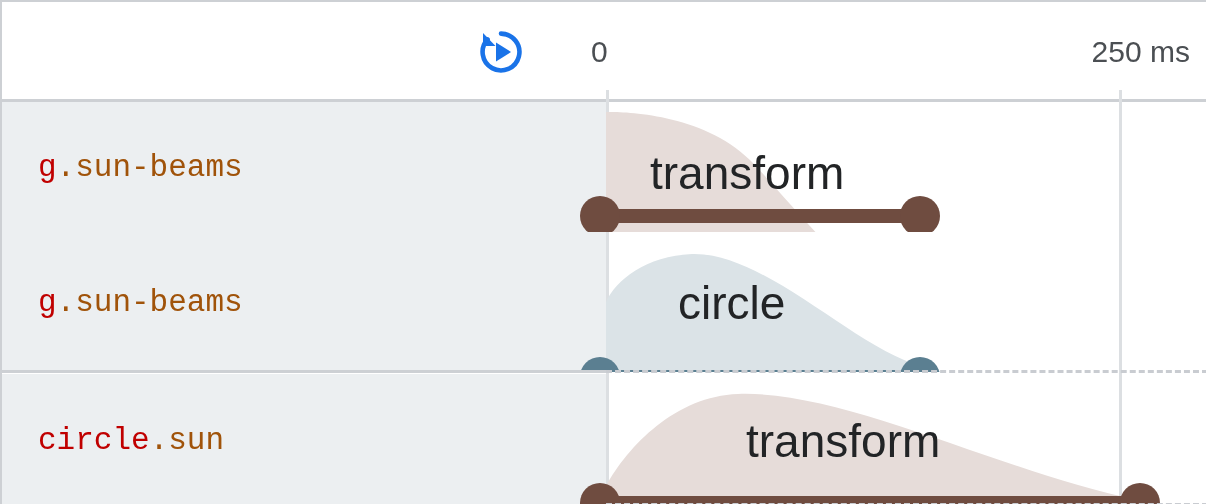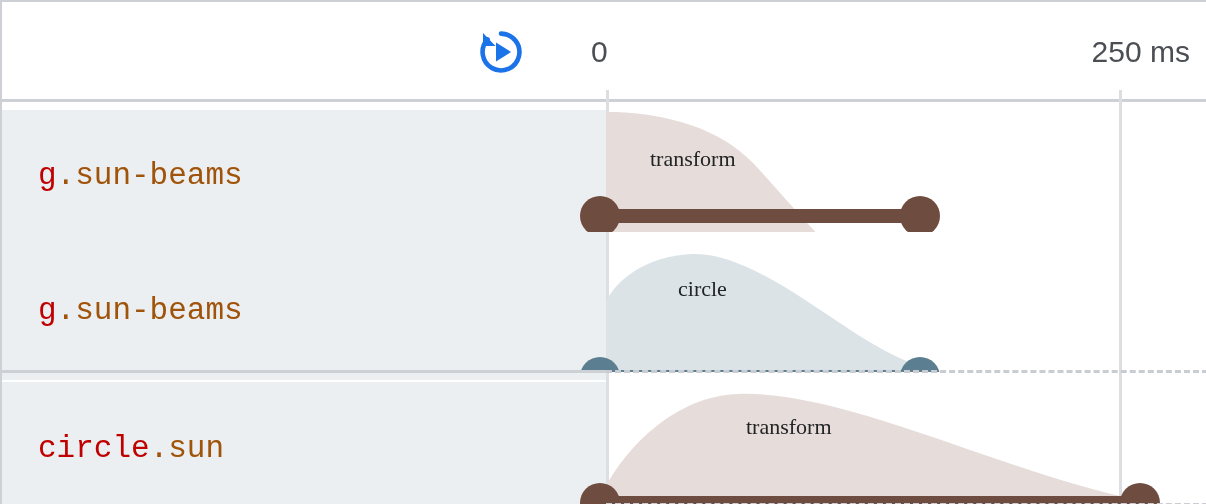--- a/index.html
+++ b/index.html
@@ -77,21 +77,21 @@
     left: 0;
     width: 1206px;
     height: 130px;
   }
   .row-1 { top: 0px;   height: 130px; }
   .row-2 { top: 130px; height: 140px; }
   .row-3 { top: 272px; height: 132px; }
 
   .row-label-cell {
     position: absolute;
-    left: 0; top: 8px;
+    left: 0; top: 0;
     width: 604px;
     height: 100%;
     background: #eceff1;
     display: flex;
     align-items: center;
     padding-left: 36px;
   }
 
   .selector {
     font-family: "Liberation Mono", monospace;
@@ -148,22 +148,22 @@
     top: 50%;
     width: 40px; height: 40px;
     margin-top: -20px;
     border-radius: 50%;
   }
   .anim-bar .endpoint.start { left: -20px; }
   .anim-bar .endpoint.end   { right: -20px; }
 
   .prop-name {
     position: absolute;
-    font-family: Liberation Serif, serif;
-    font-size: 22px;
+    font-family: Liberation Sans, sans-serif;
+    font-size: 46px;
     color: #222426;
     white-space: nowrap;
     pointer-events: none;
   }
 </style>
 </head>
 <body>
 
 <div id="root">
 

